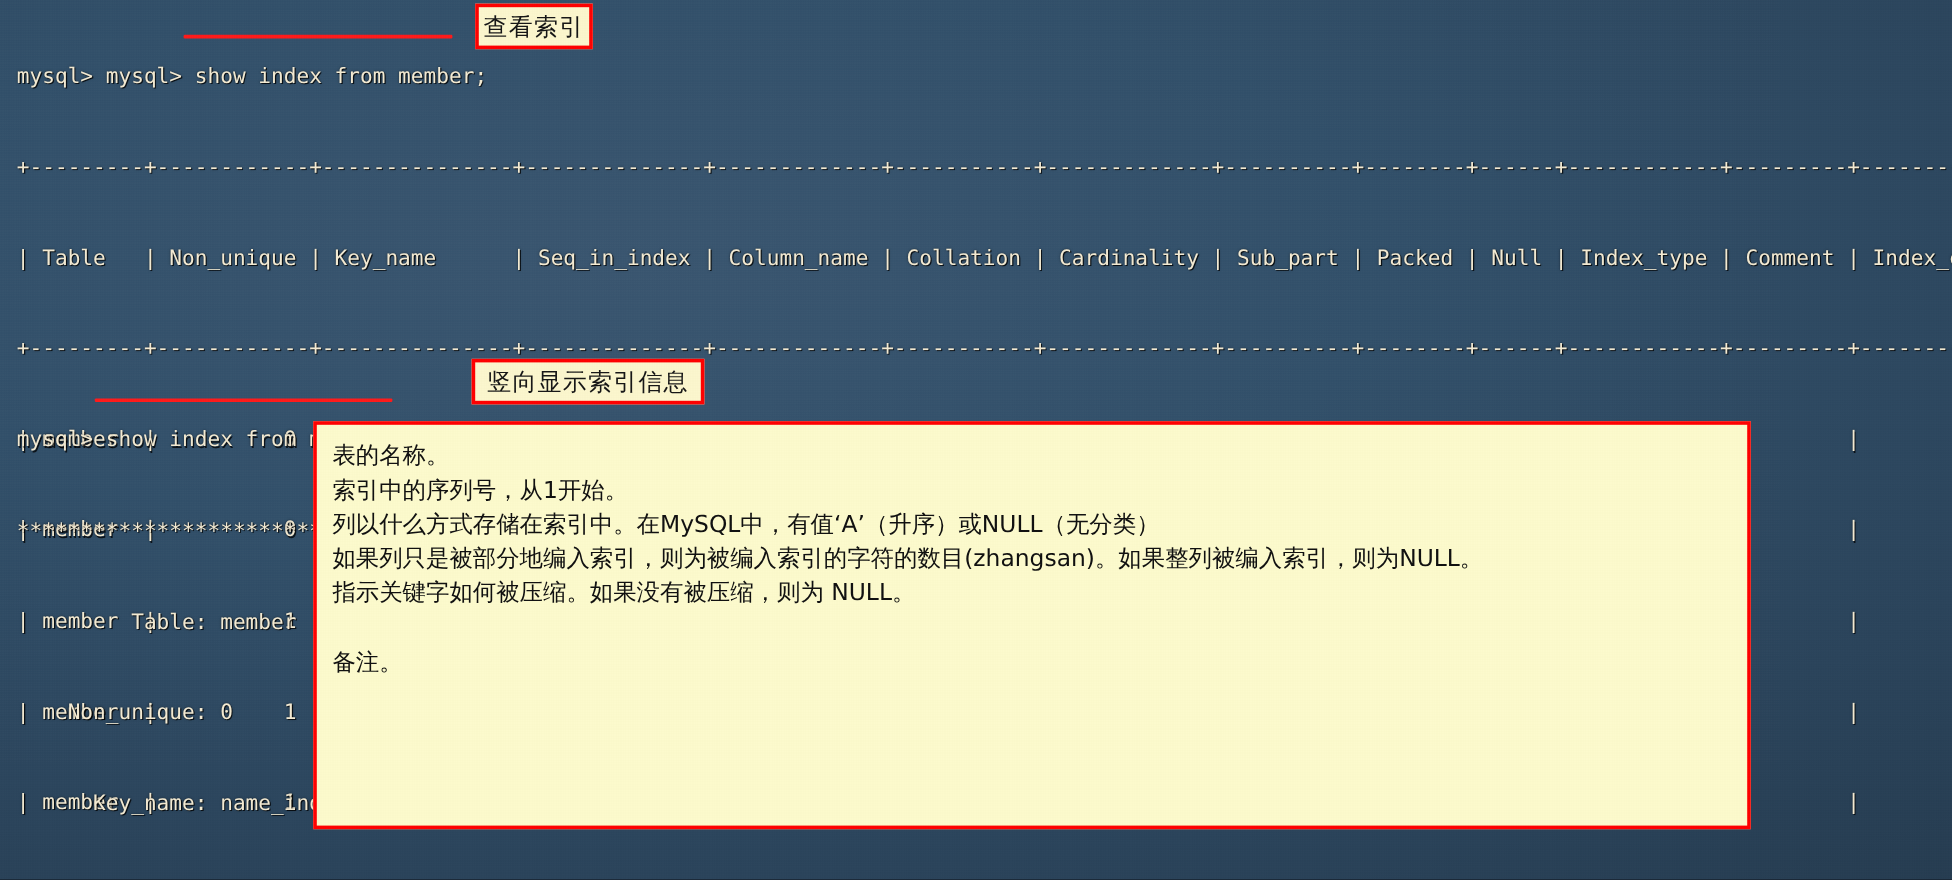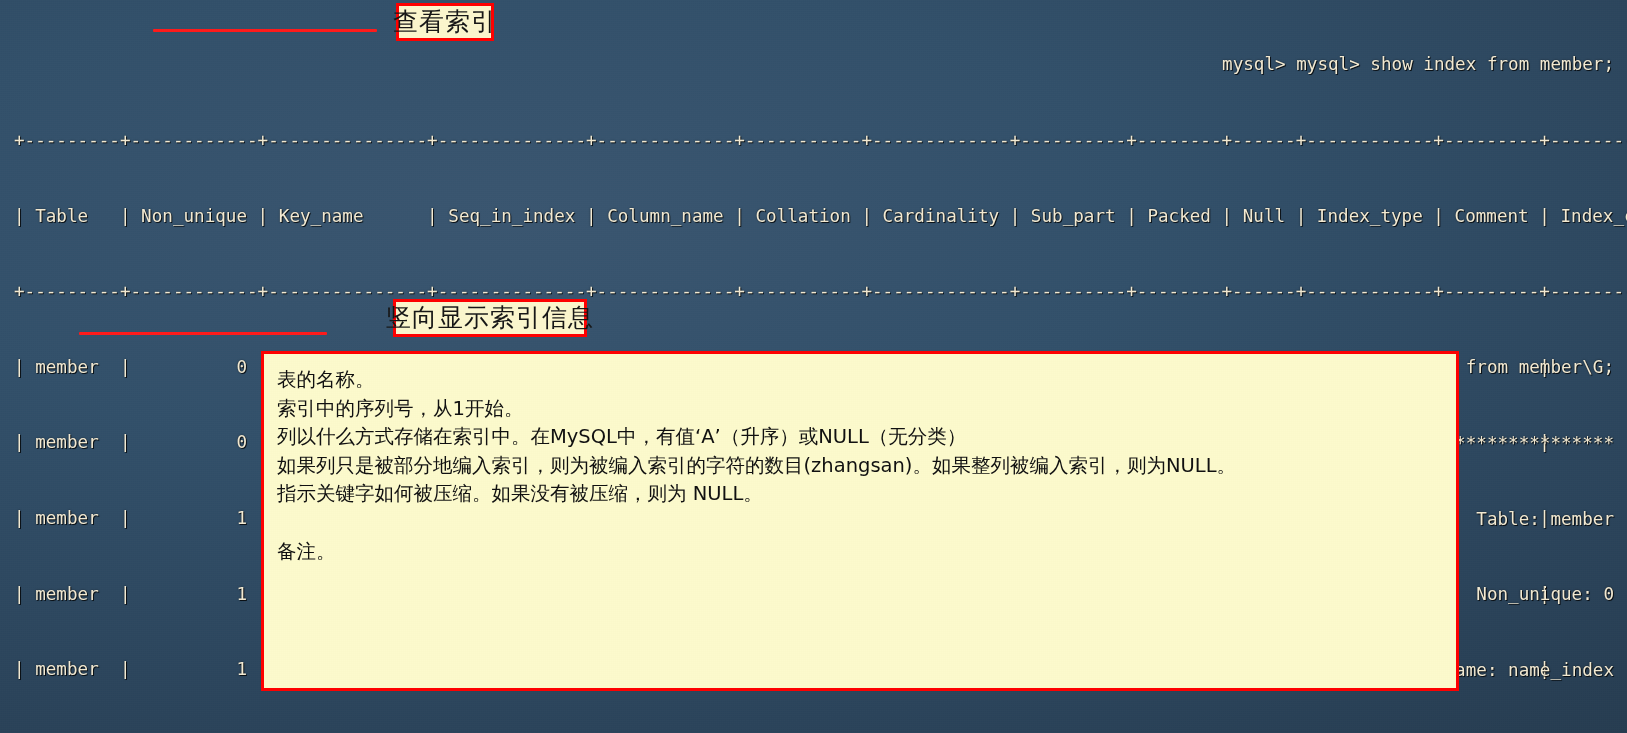--- a/index.html
+++ b/index.html
@@ -32,38 +32,38 @@
     left: 14px;
     top: 2px;
     width: 1600px;
     color: #f3ead2;
     font-size: 17.6px;
     line-height: 25.2px;
     white-space: pre;
     letter-spacing: 0px;
     text-shadow: 1px 1px 0 rgba(0,0,0,.75), 0 0 2px rgba(0,0,0,.55);
   }
-  .term .line { display: block; height: 25.2px; text-align: right; }
+  .term .line { display: block; height: 25.2px; }
 
   
   .uline {
     position: absolute;
     height: 3px;
     background: #ff1a1a;
     border-radius: 1px;
   }
 
   
   .callout {
     position: absolute;
     background: #fbf6cd;
     border: 3px solid #fe0000;
     color: #161616;
     font-family: "DejaVu Sans", "Liberation Sans", sans-serif;
-    font-size: 25px;
+    font-size: 20px;
     line-height: 1.1;
     display: flex;
     align-items: center;
     justify-content: center;
     letter-spacing: 1px;
     box-sizing: border-box;
     white-space: nowrap;
   }
 
   

